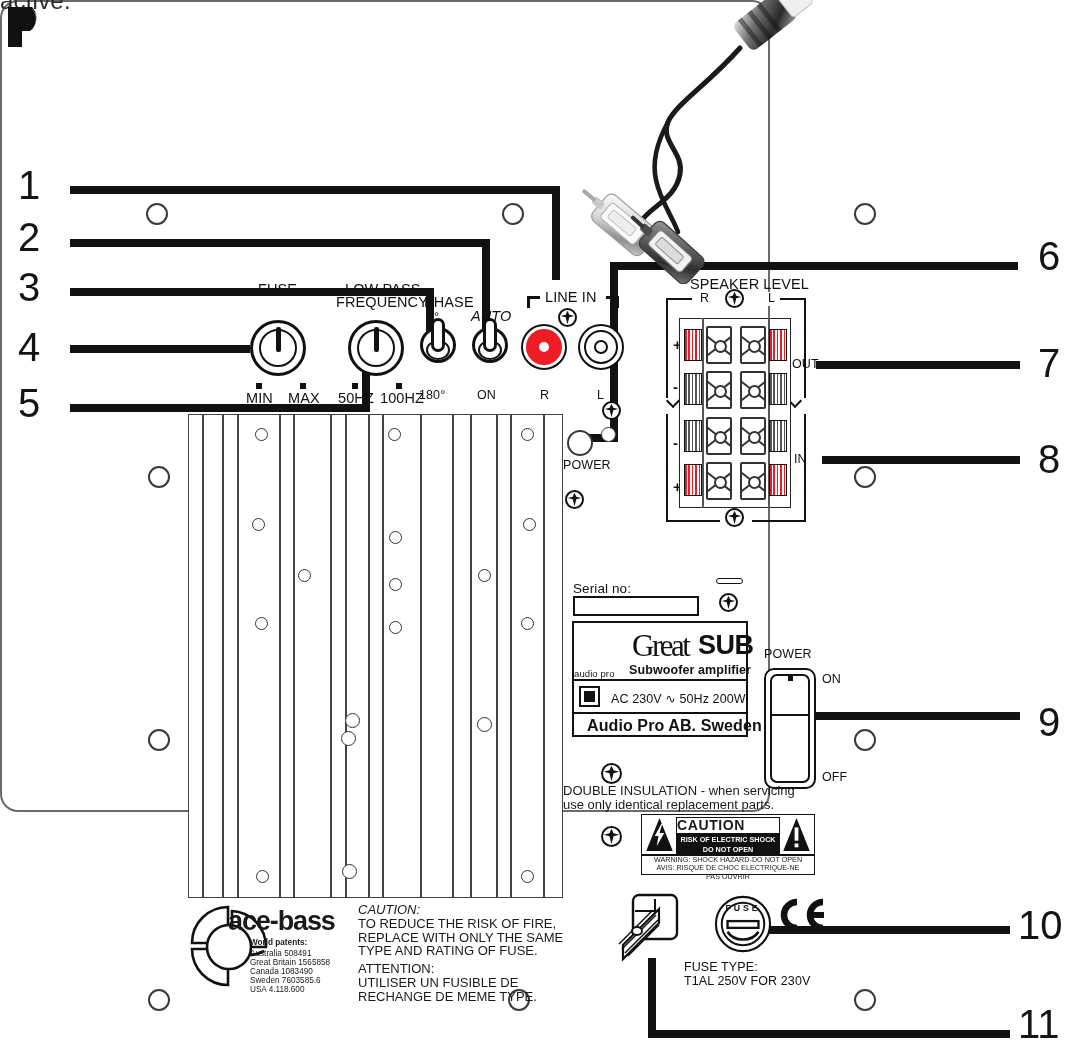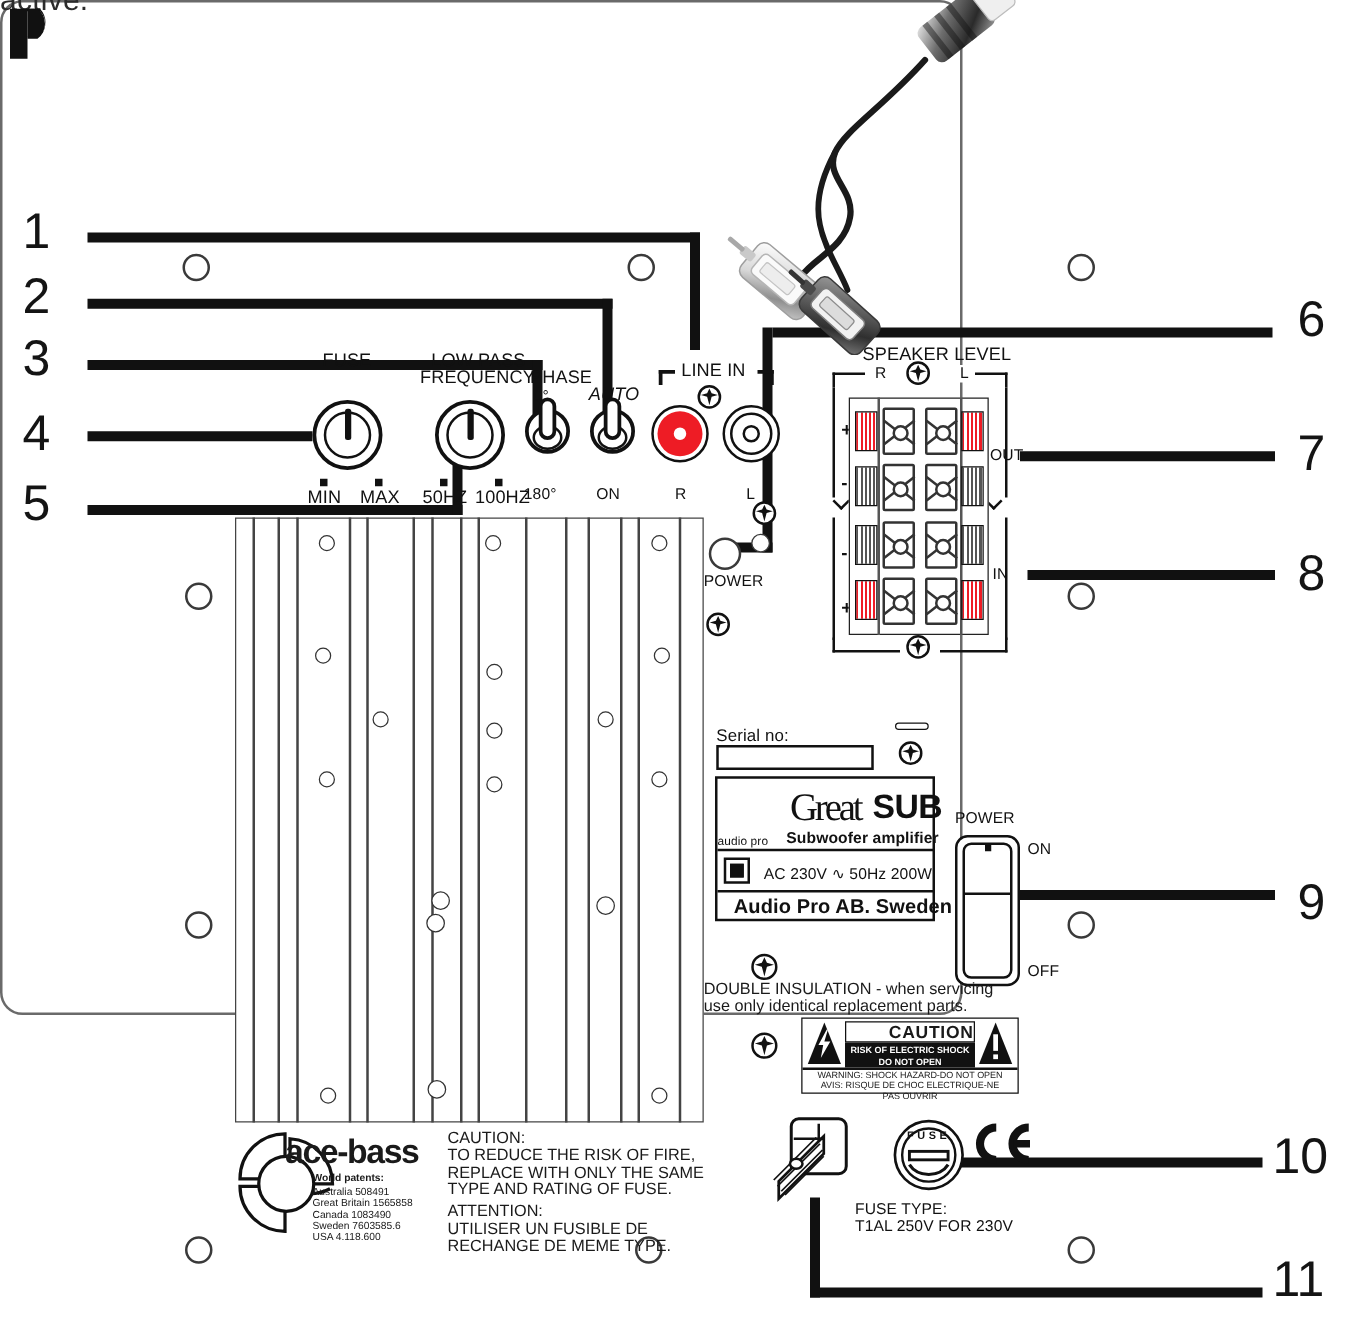--- a/index.html
+++ b/index.html
@@ -71,21 +71,21 @@
   #dbl-insul-in{position:absolute;border:2.2px solid #111;box-sizing:border-box;}
 
   
   #rocker{position:absolute;left:764px;top:668px;width:52px;height:121px;border:2.5px solid #111;border-radius:10px;background:#fff;box-sizing:border-box;}
   #rocker-in{position:absolute;left:4px;top:4px;right:4px;bottom:4px;border:2px solid #111;border-radius:7px;box-sizing:border-box;}
   #rocker-line{position:absolute;left:6px;right:6px;top:44px;height:1.6px;background:#111;}
   #rocker-dot{position:absolute;left:50%;top:6px;width:5px;height:5px;margin-left:-2.5px;background:#111;}
 
   
   #caution-label{position:absolute;left:641px;top:814px;width:174px;height:61px;border:1.8px solid #111;background:#fff;box-sizing:border-box;}
-  #caution-head{position:absolute;left:34px;top:2px;width:104px;height:17px;border:1.6px solid #111;box-sizing:border-box;text-align:right;font-size:14px;font-weight:bold;letter-spacing:.6px;line-height:15px;}
+  #caution-head{position:absolute;left:34px;top:2px;width:104px;height:17px;border:1.6px solid #111;box-sizing:border-box;text-align:left;font-size:14px;font-weight:bold;letter-spacing:.6px;line-height:15px;}
   #caution-sub{position:absolute;left:34px;top:19px;width:104px;height:20px;background:#111;color:#fff;text-align:center;font-size:7.2px;font-weight:bold;line-height:9.6px;padding-top:1px;box-sizing:border-box;}
   #caution-warn{position:absolute;left:2px;top:41px;right:2px;text-align:center;font-size:7.2px;line-height:8.4px;}
 
   
   #fuse-icon{position:absolute;left:714px;top:895px;width:58px;height:58px;}
 
   
   #ce-mark{position:absolute;left:775px;top:898px;}
 
   
@@ -449,21 +449,21 @@
   <circle cx="43" cy="44" r="22" fill="#fff" stroke="#111" stroke-width="2.6"></circle>
 </svg>
 <div id="acebass-word" style="left:228px;top:906px;">ace-bass</div>
 <div class="txt mono-small" style="left:250px;top:938px;font-weight:bold;">World patents:</div>
 <div class="txt mono-small" style="left:250px;top:949px;">Australia 508491</div>
 <div class="txt mono-small" style="left:250px;top:958px;">Great Britain 1565858</div>
 <div class="txt mono-small" style="left:250px;top:967px;">Canada 1083490</div>
 <div class="txt mono-small" style="left:250px;top:976px;">Sweden 7603585.6</div>
 <div class="txt mono-small" style="left:250px;top:985px;">USA 4.118.600</div>
 
-<div class="txt cap-text" style="left:358px;top:903px;">CAUTION:</div>
+<div class="txt cap-text" style="left:358px;top:903px;font-style:italic;">CAUTION:</div>
 <div class="txt cap-text" style="left:358px;top:917px;">TO REDUCE THE RISK OF FIRE,
 REPLACE WITH ONLY THE SAME
 TYPE AND RATING OF FUSE.</div>
 <div class="txt cap-text" style="left:358px;top:962px;">ATTENTION:</div>
 <div class="txt cap-text" style="left:358px;top:976px;">UTILISER UN FUSIBLE DE
 RECHANGE DE MEME TYPE.</div>
 
 <svg id="cable-photo" viewBox="0 0 276 290">
   <defs>
     <linearGradient id="plugA" x1="0" y1="0" x2="1" y2="1">

